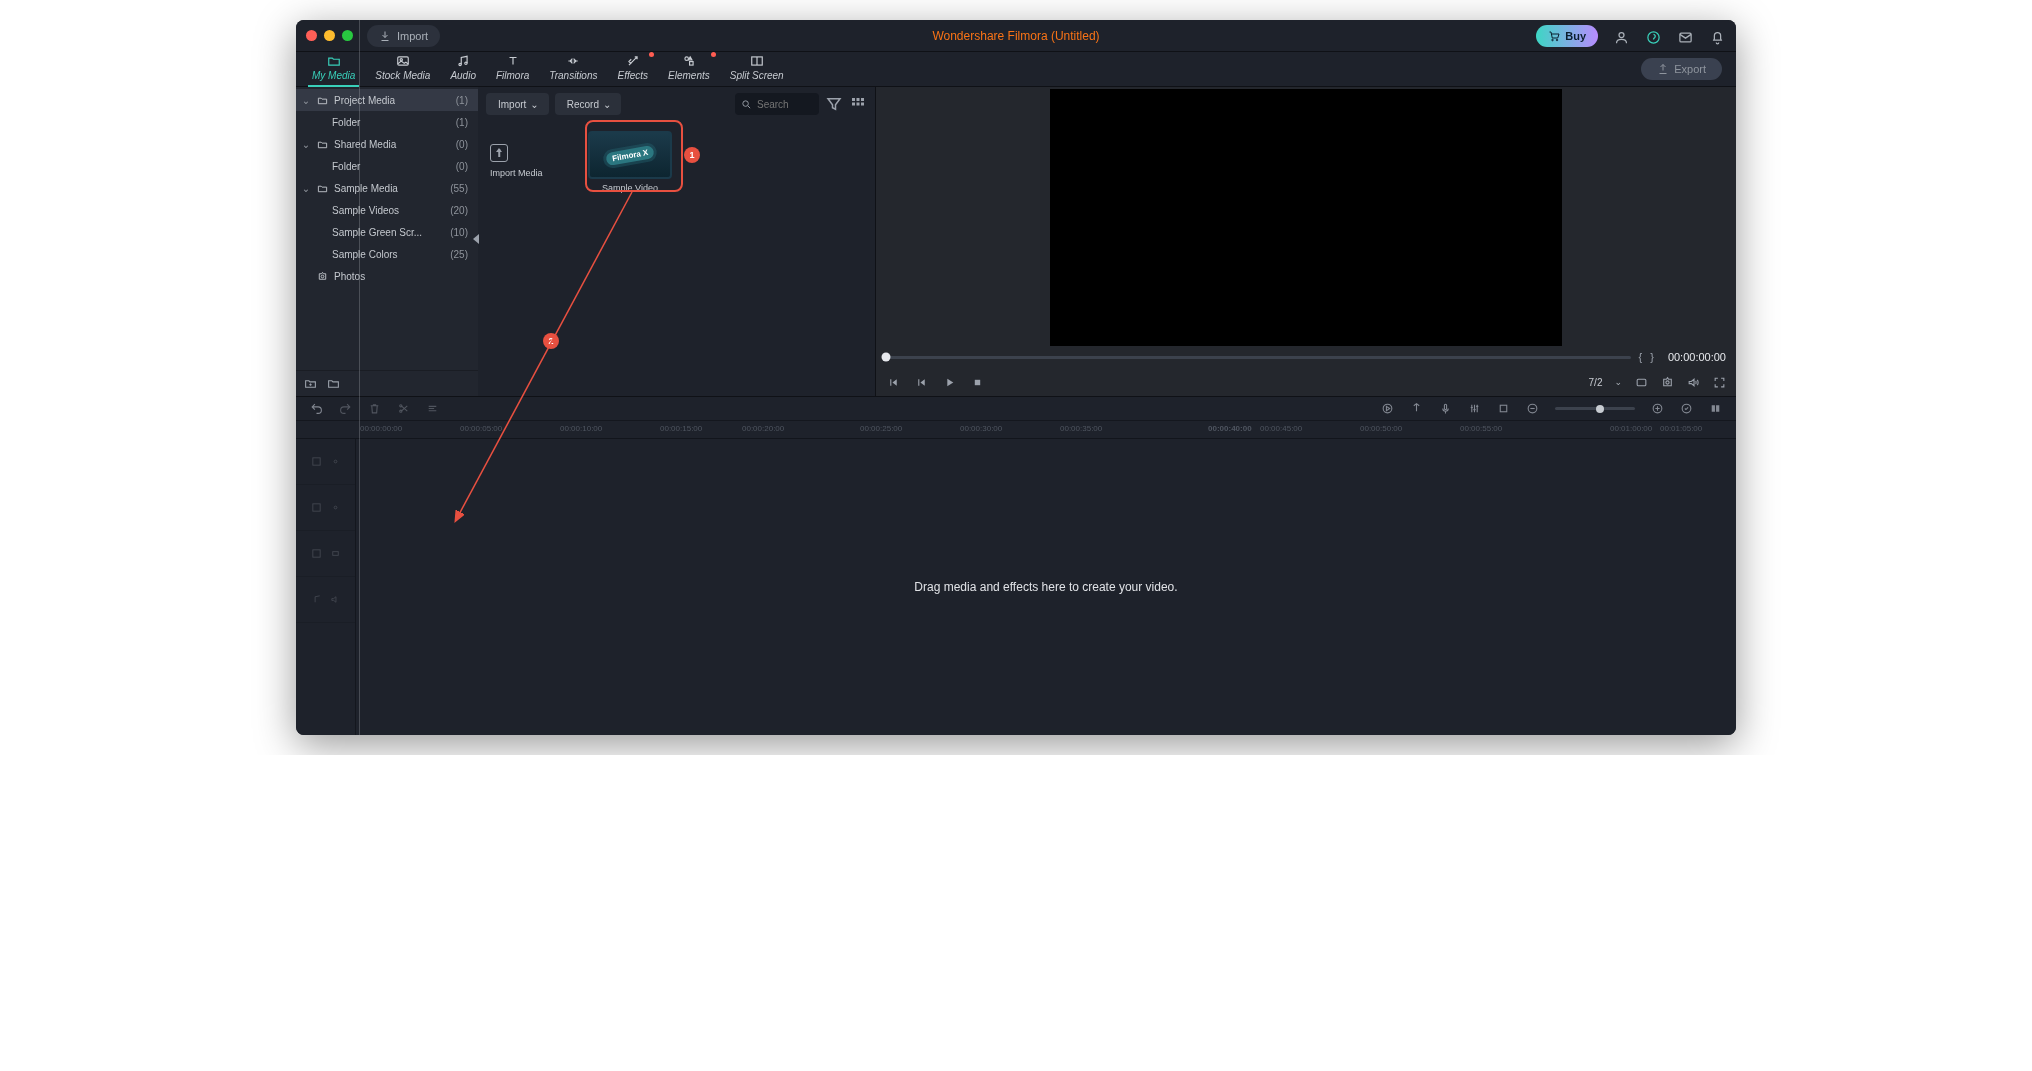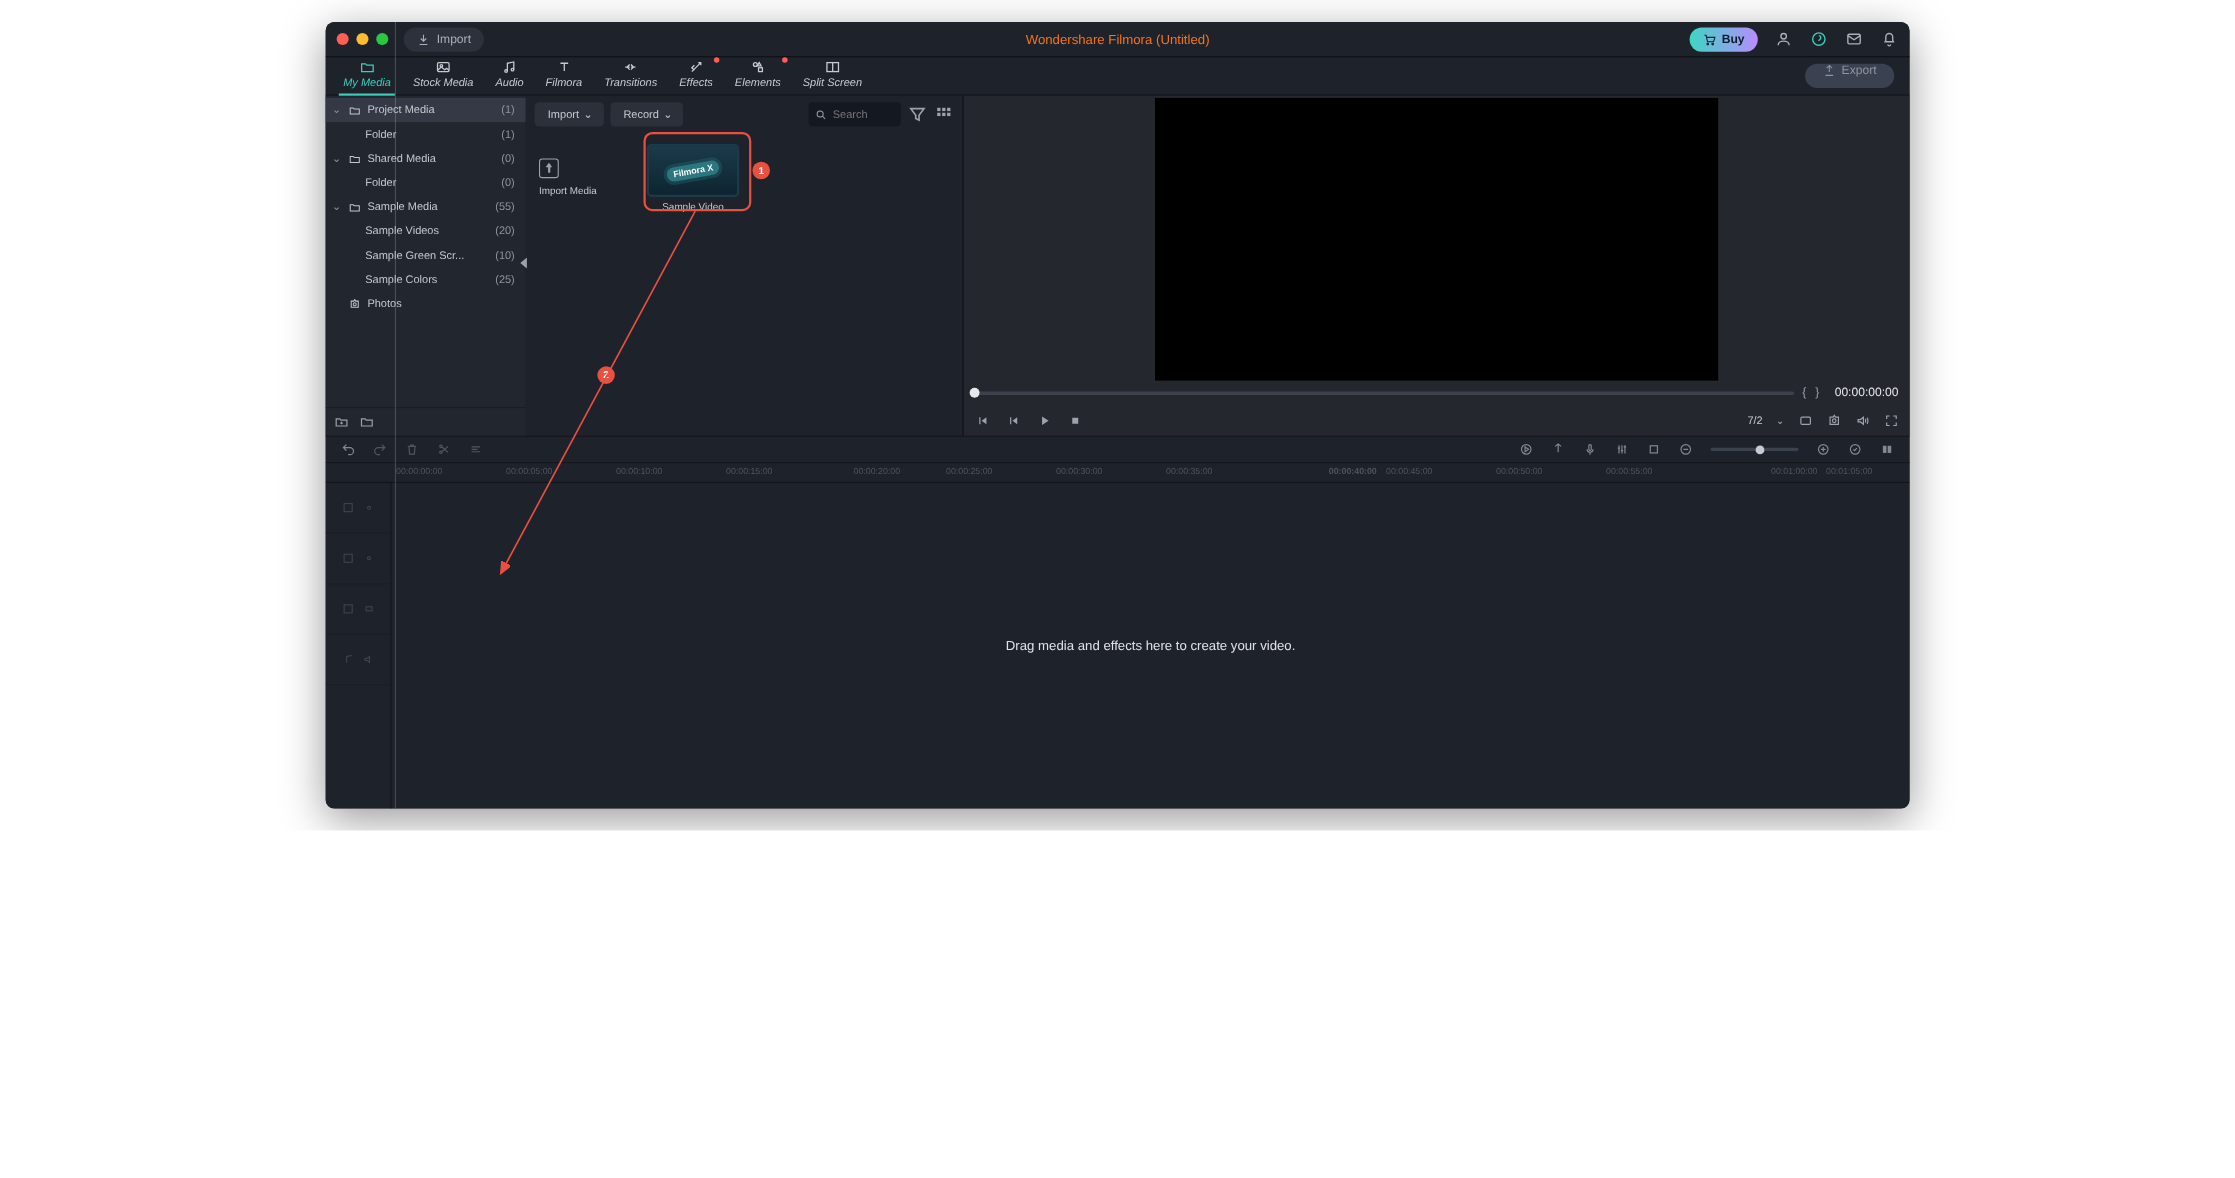--- a/index.html
+++ b/index.html
@@ -5,31 +5,31 @@
 * { margin:0; padding:0; box-sizing:border-box; font-family:-apple-system,BlinkMacSystemFont,"Segoe UI",sans-serif; }
 body { background:#fff; display:flex; justify-content:center; align-items:flex-start; padding:20px 0; }
 .frame { width:1440px; height:715px; background:#1e222b; border-radius:8px; overflow:hidden; position:relative; box-shadow:0 10px 40px rgba(0,0,0,.4); display:flex; flex-direction:column; color:#aab0b8; font-size:11px;}
 .titlebar { height:32px; background:#1e222b; display:flex; align-items:center; padding:0 10px; position:relative; border-bottom:1px solid #0f1116;}
 .traffic { display:flex; gap:7px; margin-right:14px;}
 .traffic span{ width:11px; height:11px; border-radius:50%; display:block;}
 .tc-close{background:#ff5f57;} .tc-min{background:#febc2e;} .tc-max{background:#28c840;}
 .import-pill{ background:#2c313c; border-radius:14px; height:22px; display:flex; align-items:center; gap:6px; padding:0 12px; cursor:pointer;}
 .import-pill svg{width:12px;height:12px;}
 .title-center{ position:absolute; left:50%; transform:translateX(-50%); color:#f97316; font-size:12px;}
-.right-tools{display:flex;align-items:center;gap:14px;margin-left:auto;}
+.right-tools{display:flex;align-items:flex-end;gap:14px;margin-left:auto;}
 .buy-btn{ background:linear-gradient(90deg,#3dd6c4,#b88cff); border-radius:20px; height:22px; display:flex; align-items:center; gap:5px; padding:0 12px; color:#0b1e2e; font-weight:700; font-size:11px; cursor:pointer;}
 .icon-btn{ width:18px;height:18px;display:flex;align-items:center;justify-content:center;color:#aab0b8;cursor:pointer;}
 .icon-btn svg{width:15px;height:15px;}
 .tabstrip{ height:35px; display:flex; align-items:flex-end; gap:0; padding:0 6px; background:#1e222b; border-bottom:1px solid #0f1116;}
 .tabitem{ display:flex; flex-direction:column; align-items:center; justify-content:flex-end; padding:0 10px 5px 10px; height:35px; cursor:pointer; color:#c7cbd1; font-size:10px; gap:2px; position:relative;font-style:italic;}
 .tabitem.active{ color:#39d0ba;}
 .tabitem.active::after{content:"";position:absolute;bottom:-1px;left:6px;right:6px;height:2px;background:#39d0ba;}
 .tabitem svg{width:14px;height:14px;}
 .tab-badge{position:absolute;top:1px;right:4px;width:5px;height:5px;border-radius:50%;background:#ff5d52;}
-.export-btn{ margin-left:auto; margin-right:8px; align-self:center; background:#3a4150; color:#8f959e; height:22px; border-radius:11px; padding:0 16px; display:flex;gap:5px; font-size:11px; cursor:pointer;}
+.export-btn{ margin-left:auto; margin-right:8px; align-self:center; background:#3a4150; color:#8f959e; height:22px; border-radius:11px; padding:0 16px; display:flex;align-items:center; gap:5px; font-size:11px; cursor:pointer;}
 .middle-row{ flex:0 0 310px; display:flex; background:#1e222b; border-bottom:1px solid #0f1116;}
 .sidebar{ width:182px; background:#22262f; display:flex; flex-direction:column;}
 .tree{flex:1; padding-top:2px;}
 .tree-row{ height:22px; display:flex; align-items:center; padding-left:6px; gap:6px; cursor:pointer; color:#c4c8ce; font-size:10px;}
 .tree-row.sel{ background:#343945;}
 .tree-row.child{ padding-left:36px;}
 .tree-row .caret{ width:8px; display:flex; justify-content:center; color:#8f949c;}
 .tree-row .fold{width:12px;display:flex;align-items:center;justify-content:center;}
 .tree-row .fold svg{width:11px;height:11px;}
 .tree-row .cnt{ margin-left:auto; margin-right:10px; color:#8f949c;}
@@ -471,21 +471,21 @@
             <rect x="5" y="6" width="6" height="12"></rect>
             <rect x="13" y="6" width="6" height="12"></rect>
           </svg>
         </div>
     </div>
     <div class="tl-ruler" id="ruler">
         <span class="tick" style="left: 64px;">00:00:00:00</span>
         <span class="tick" style="left: 164px;">00:00:05:00</span>
         <span class="tick" style="left: 264px;">00:00:10:00</span>
         <span class="tick" style="left: 364px;">00:00:15:00</span>
-        <span class="tick" style="left: 480px;">00:00:20:00</span>
+        <span class="tick" style="left: 446px;">00:00:20:00</span>
         <span class="tick" style="left: 564px;">00:00:25:00</span>
         <span class="tick" style="left: 664px;">00:00:30:00</span>
         <span class="tick" style="left: 764px;">00:00:35:00</span>
         <span class="tick" style="left: 912px; font-weight: bold;">00:00:40:00</span>
         <span class="tick" style="left: 964px;">00:00:45:00</span>
         <span class="tick" style="left: 1064px;">00:00:50:00</span>
         <span class="tick" style="left: 1164px;">00:00:55:00</span>
         <span class="tick" style="left: 1302px; margin-left: 12px;">00:01:00:00</span>
         <span class="tick" style="left: 1364px;">00:01:05:00</span>
       </div>

